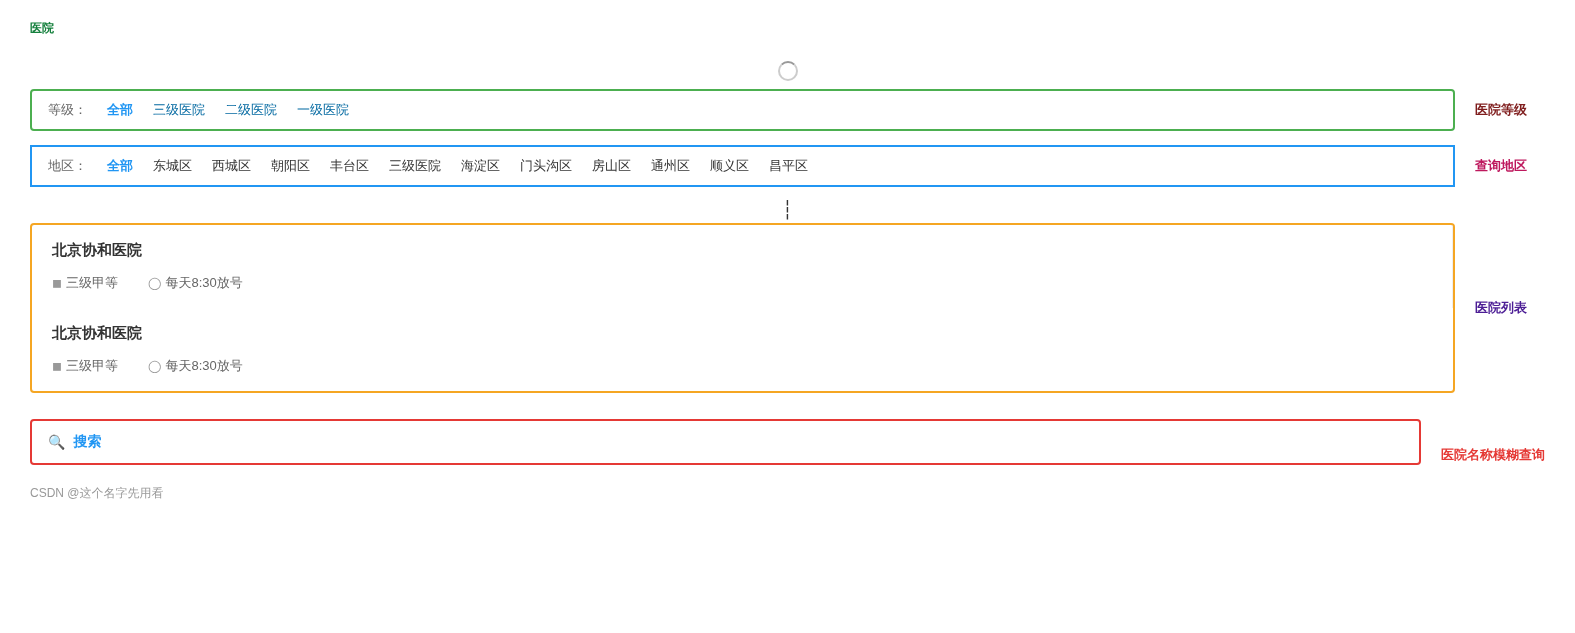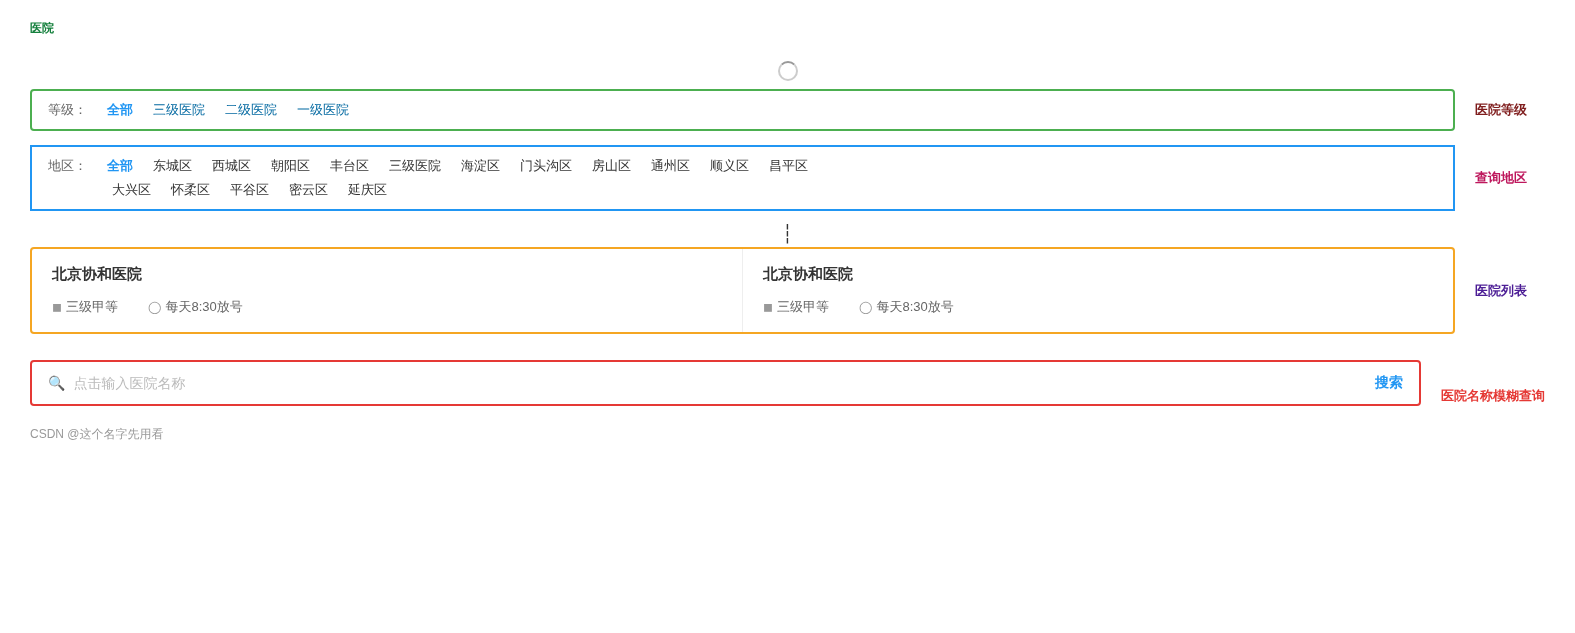--- a/index.html
+++ b/index.html
@@ -126,20 +126,21 @@
     
     .hospital-list-box {
       border: 2px solid #f5a623;
       border-radius: 4px;
       padding: 0;
       overflow: hidden;
     }
 
     .hospital-list-inner {
       display: flex;
+      flex-direction: column;
     }
 
     .hospital-card {
       flex: 1;
       padding: 16px 20px;
       border-right: 1px solid #eee;
       cursor: pointer;
     }
 
     .hospital-card:last-child {
@@ -252,28 +253,20 @@
         <span class="district-item">西城区</span>
         <span class="district-item">朝阳区</span>
         <span class="district-item">丰台区</span>
         <span class="district-item">三级医院</span>
         <span class="district-item">海淀区</span>
         <span class="district-item">门头沟区</span>
         <span class="district-item">房山区</span>
         <span class="district-item">通州区</span>
         <span class="district-item">顺义区</span>
         <span class="district-item">昌平区</span>
-      </div>
-      <div class="district-row">
-        <span style="min-width:44px; display:inline-block;"></span>
-        <span class="district-item">大兴区</span>
-        <span class="district-item">怀柔区</span>
-        <span class="district-item">平谷区</span>
-        <span class="district-item">密云区</span>
-        <span class="district-item">延庆区</span>
       </div>
     </div>
   </div>
   <div class="section-label blue">查询地区</div>
 </div>
 
 <div style="height: 18px; display:flex; justify-content:center; align-items:center; margin: 4px 0;">
   <span style="font-size: 18px; color: #333; line-height:1;">┆</span>
 </div>
 
@@ -310,20 +303,19 @@
       </div>
     </div>
   </div>
   <div class="section-label orange">医院列表</div>
 </div>
 
 <div class="section-wrapper" style="margin-top: 16px;">
   <div class="section-content">
     <div class="search-box-wrapper">
       <span class="search-icon-span">🔍</span>
-      <input type="text" class="search-input" placeholder="点击输入医院名称" style="">
       <button class="search-btn">搜索</button>
     </div>
   </div>
   <div class="section-label red">医院名称模糊查询</div>
 </div>
 
 <div class="footer-text">CSDN @这个名字先用看</div>
 
 </body></html>

